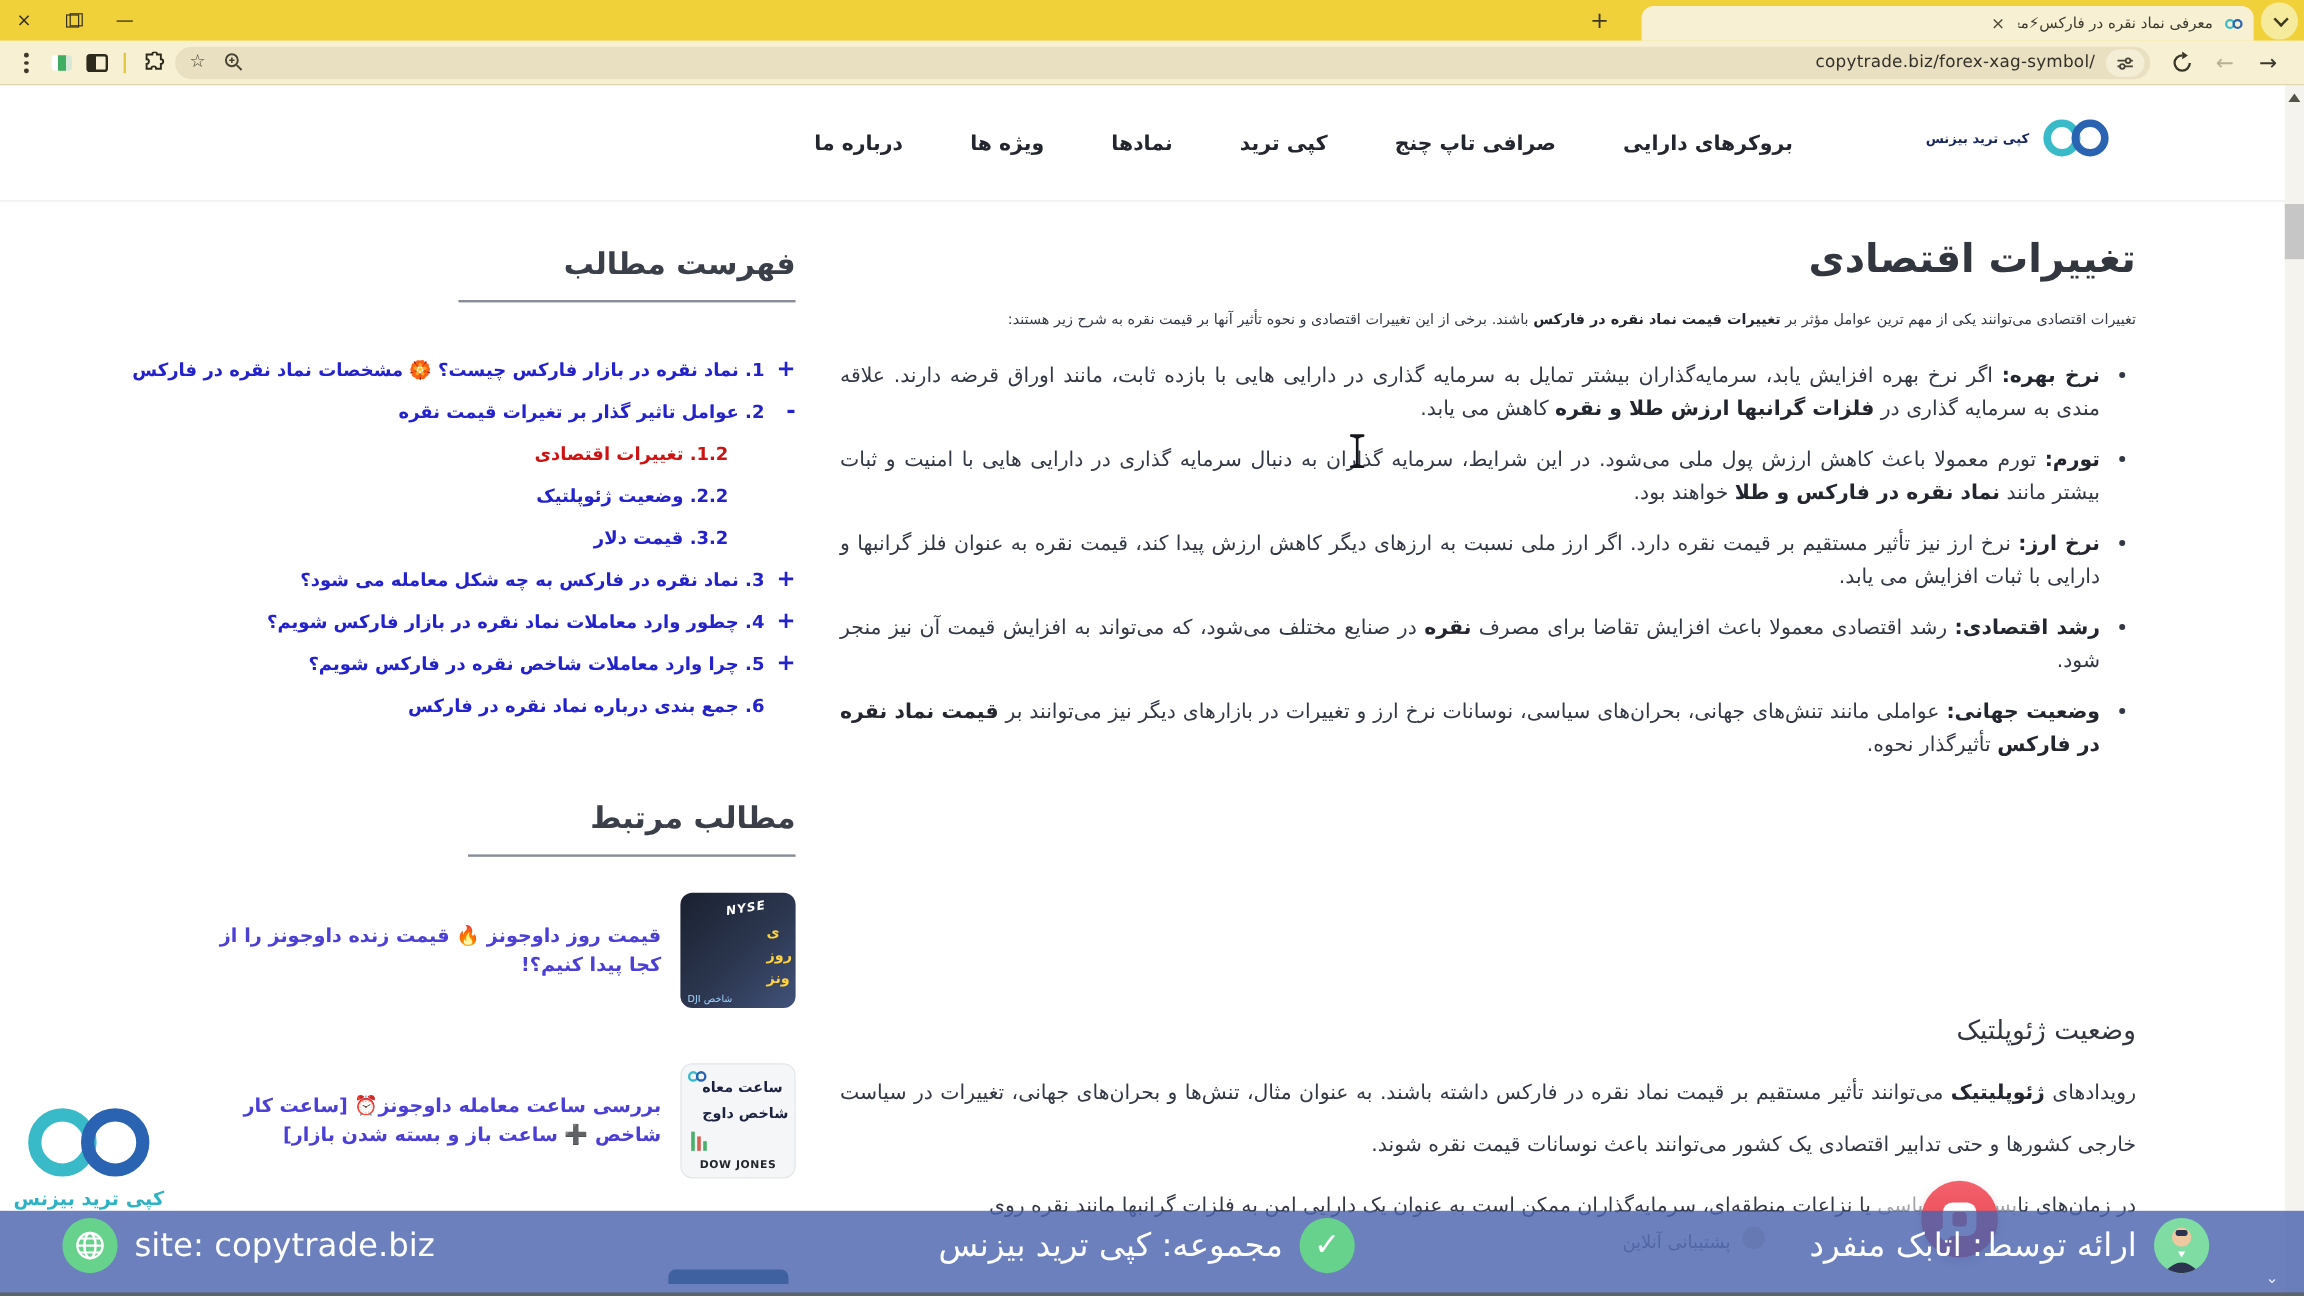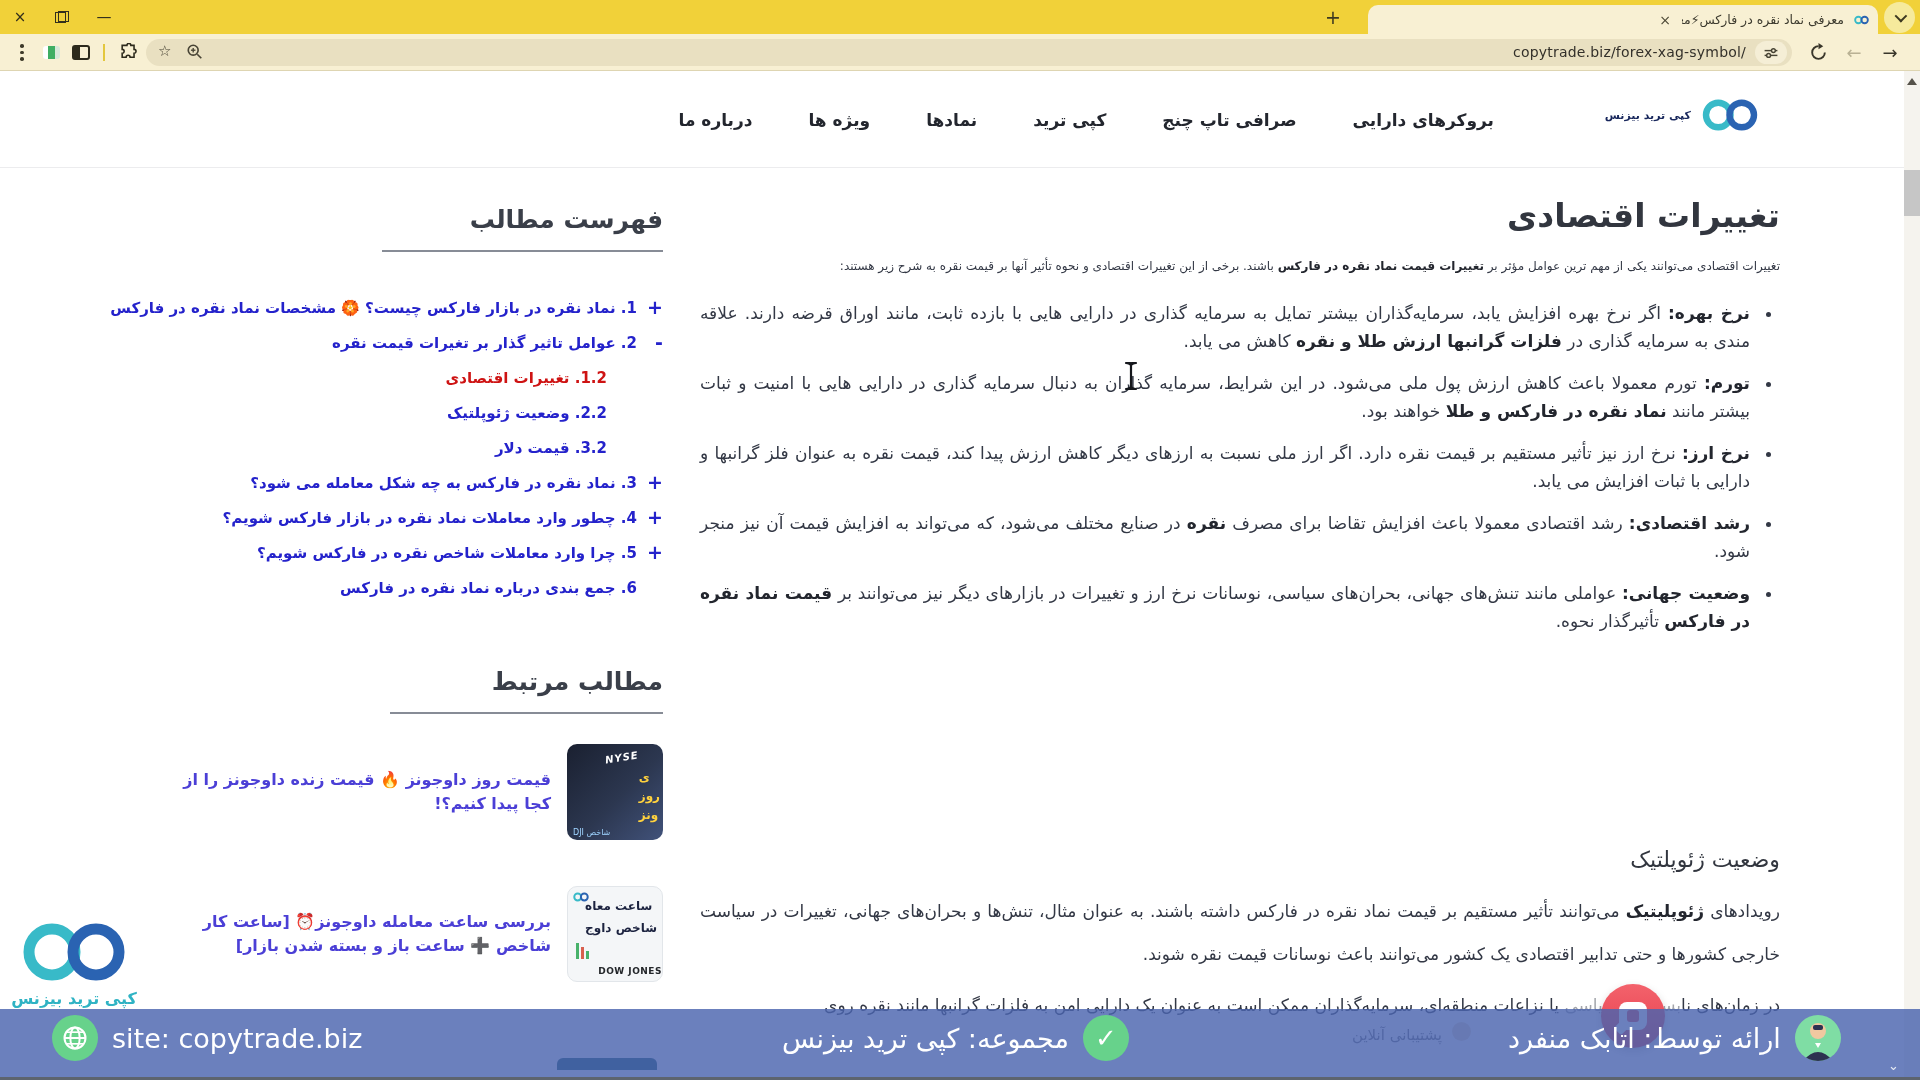--- a/index.html
+++ b/index.html
@@ -83,21 +83,21 @@
   .thumb { flex:0 0 96px; width:96px; height:96px; border-radius:10px; position:relative; overflow:hidden; }
   .thumb.t1 { background:linear-gradient(135deg,#1a2030,#2c3750 55%,#41527a); }
   .t1-badge { position:absolute; right:24px; top:8px; color:#fff; font-size:10px; font-weight:bold;
               letter-spacing:1px; transform:rotate(-9deg); font-style:italic; }
   .t1-frags { position:absolute; right:3px; top:26px; display:flex; flex-direction:column; gap:5px;
               align-items:flex-end; color:#ffd23e; font-size:12px; font-weight:bold; }
   .t1-cap { position:absolute; bottom:3px; left:6px; color:#9fd4ff; font-size:8px; }
   .thumb.t2 { background:#f4f6f8; border:1px solid #e2e6ea; }
   .t2-lines { position:absolute; right:5px; top:12px; display:flex; flex-direction:column; gap:8px;
               align-items:flex-end; color:#1c2340; font-size:12px; font-weight:bold; }
-  .t2-cap { position:absolute; bottom:5px; left:0; right:0; color:#23262a;
+  .t2-cap { position:absolute; bottom:5px; left:0; right:0; text-align:center; color:#23262a;
             font-size:9px; font-weight:bold; letter-spacing:.5px; }
   .t2-logo { position:absolute; left:4px; top:4px; width:18px; height:12px; }
   .t2-candles { position:absolute; left:8px; bottom:22px; display:flex; gap:2px; align-items:flex-end; }
   .t2-candles i { width:3px; background:#48b26b; }
   .t2-candles i:nth-child(2){ background:#d8604f; }
   .rel-text { font-size:16px; color:#4b3fd6; font-weight:600; line-height:24px; }
   .sliver { margin-top:76px; margin-right:6px; width:100px; height:12px; border-radius:6px 6px 0 0; background:#15525e; }
 
   
   .watermark { position:absolute; left:10px; top:915px; width:128px; text-align:center; z-index:30; }

